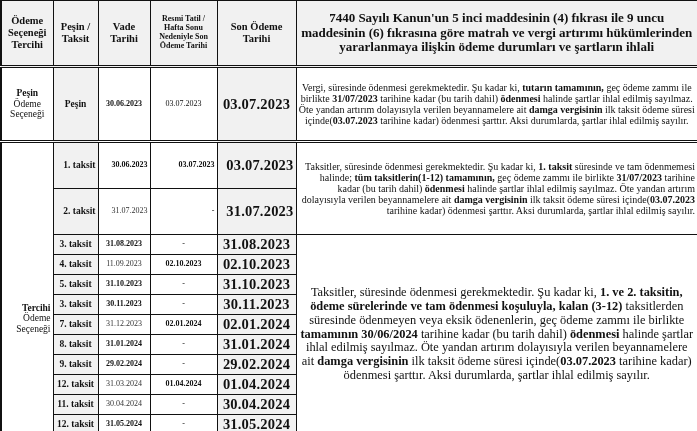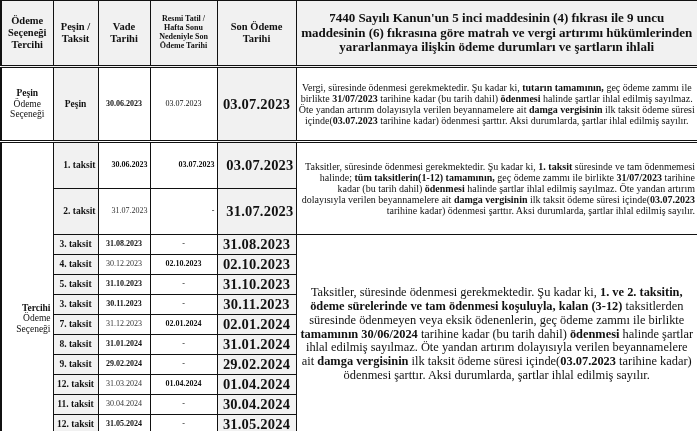--- a/index.html
+++ b/index.html
@@ -83,21 +83,21 @@
       </tr>
       <tr class="small-row">
         <td class="lbl grey thick-l grey-r dotted-b" style="border-top: 1px solid rgb(17, 17, 17);">3. taksit</td>
         <td class="date-b dotted-b" style="border-top: 1px solid rgb(17, 17, 17);">31.08.2023</td>
         <td class="date-b dotted-b" style="font-weight: normal; border-top: 1px solid rgb(17, 17, 17);">-</td>
         <td class="big grey dotted-b" style="border-top: 1px solid rgb(17, 17, 17);">31.08.2023</td>
         <td rowspan="10" class="expl-lg outer-r" id="aciklama-3-12" style="border-top: 1px solid rgb(17, 17, 17);"><span>Taksitler, süresinde ödenmesi gerekmektedir. Şu kadar ki, </span><b>1. ve 2. taksitin, ödeme sürelerinde ve tam ödenmesi koşuluyla, kalan (3-12)</b><span> taksitlerden süresinde ödenmeyen veya eksik ödenenlerin, geç ödeme zammı ile birlikte </span><b>tamamının 30/06/2024</b><span> tarihine kadar (bu tarih dahil) </span><b>ödenmesi</b><span> halinde şartlar ihlal edilmiş sayılmaz.  Öte yandan artırım dolayısıyla verilen beyannamelere ait </span><b>damga vergisinin</b><span> ilk taksit ödeme süresi içinde(</span><b>03.07.2023</b><span> tarihine kadar) ödenmesi şarttır. Aksi durumlarda, şartlar ihlal edilmiş sayılır.</span></td>
       </tr>
       <tr class="small-row">
         <td class="lbl grey thick-l grey-r dotted-b">4. taksit</td>
-        <td class="date-n dotted-b">30.12.2023</td>
+        <td class="date-n dotted-b">11.09.2023</td>
         <td class="date-b dotted-b">02.10.2023</td>
         <td class="big grey dotted-b">02.10.2023</td>
       </tr>
       <tr class="small-row">
         <td class="lbl grey thick-l grey-r dotted-b">5. taksit</td>
         <td class="date-b dotted-b">31.10.2023</td>
         <td class="date-b dotted-b" style="font-weight: normal;">-</td>
         <td class="big grey dotted-b">31.10.2023</td>
       </tr>
       <tr class="small-row">

